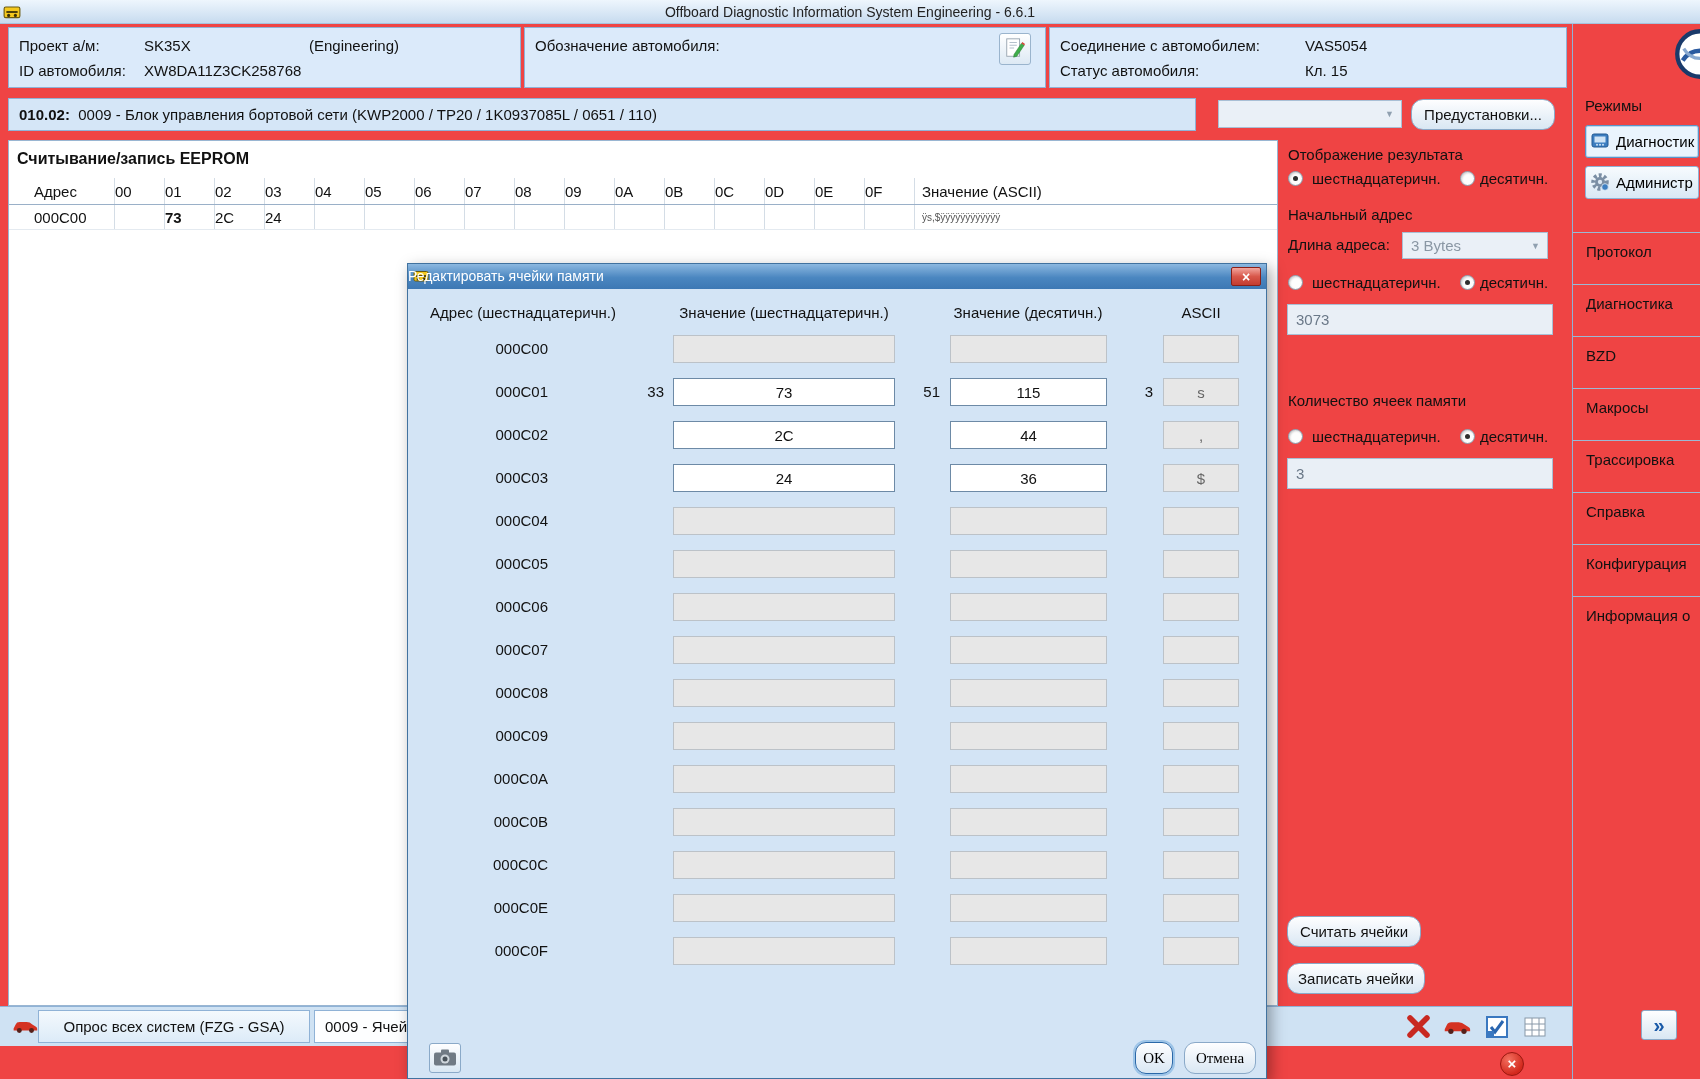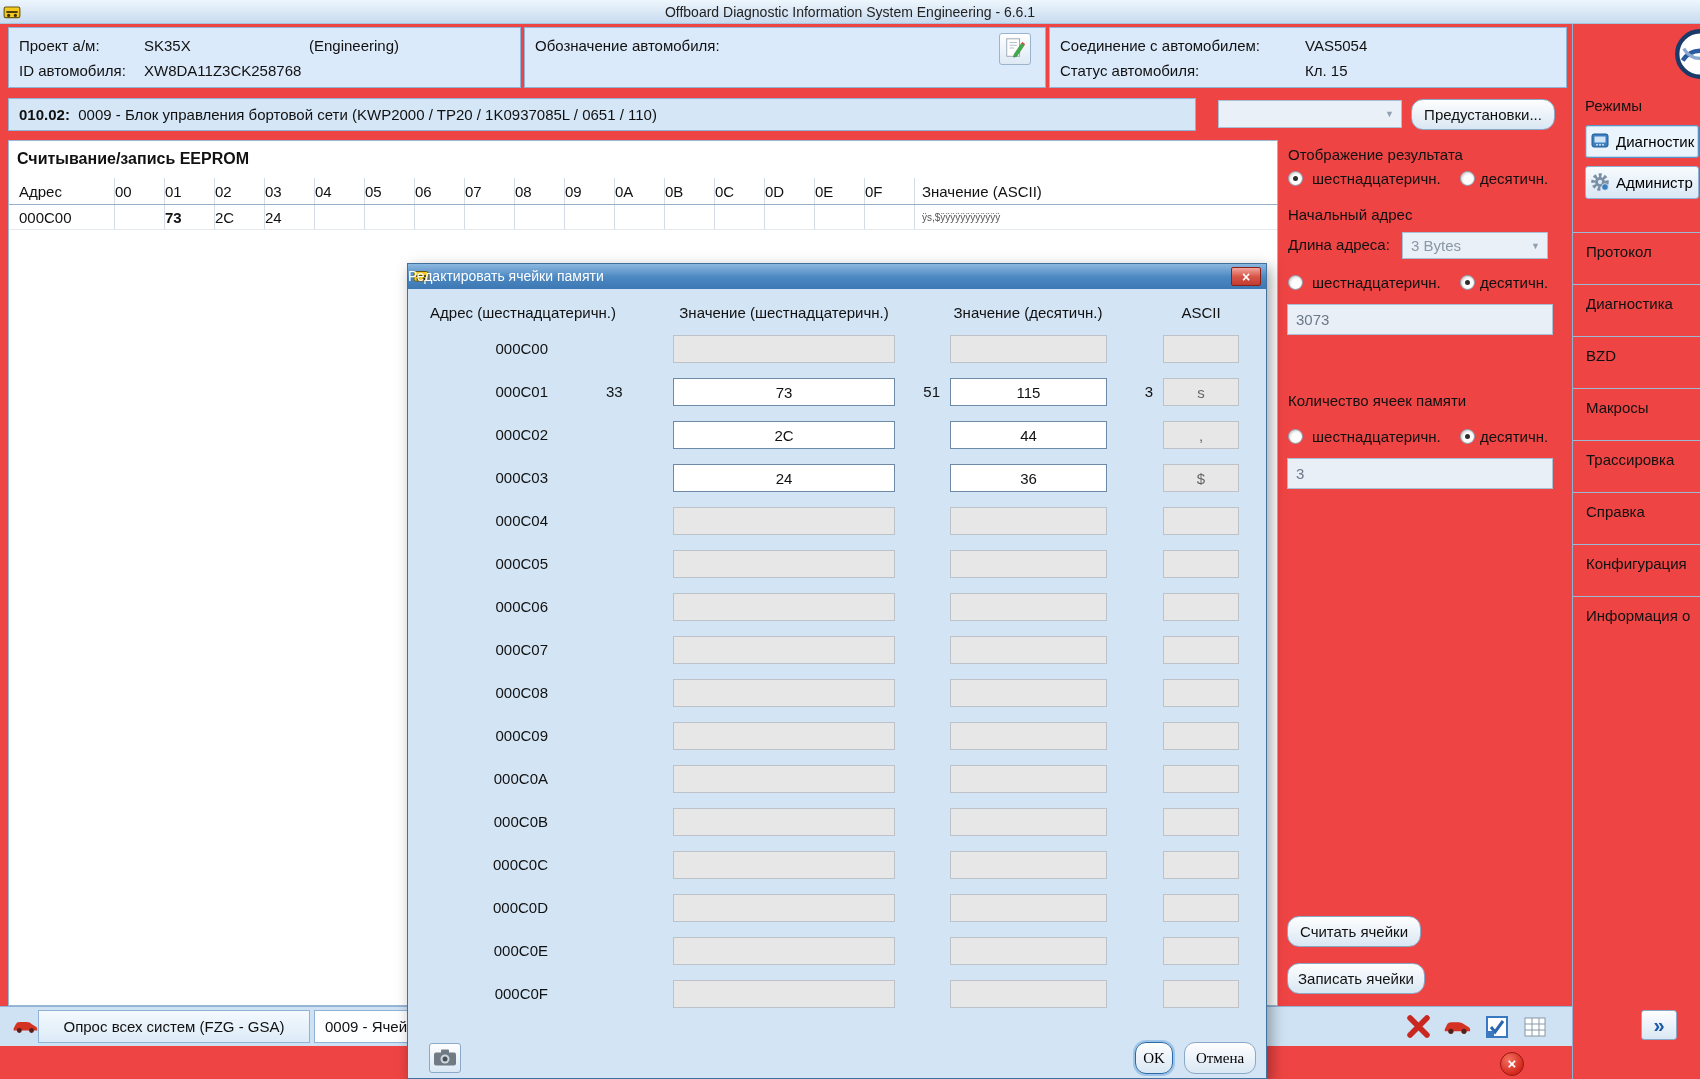--- a/index.html
+++ b/index.html
@@ -28,21 +28,21 @@
     border-radius:12px;font-family:inherit;font-size:15px;color:#111;text-align:center;cursor:default}
 
   
   .eeprom{position:absolute;left:8px;top:140px;width:1270px;height:866px;background:#fff;border:1px solid #9ab6d2}
   .etitle{position:absolute;left:8px;top:9px;font-weight:bold;font-size:16px}
   .thead{position:absolute;left:0;top:37px;right:0;height:27px;display:flex;border-bottom:1px solid #9ab0c8;background:#fff}
   .tbody{position:absolute;left:0;top:64px;right:0}
   .trow{display:flex;height:25px;border-bottom:1px solid #e4eaf0;background:#fff}
   .tcell{border-right:1px solid #d4dde6;line-height:25px;font-size:15px;text-align:left;overflow:hidden;white-space:nowrap}
   .thead .tcell{line-height:27px}
-  .tcell.addr{width:106px;text-align:left;padding-left:10px}
+  .tcell.addr{width:106px;text-align:left;padding-left:25px}
   .tcell.byte{width:50px}
   .tcell.ascii{flex:1;text-align:left;padding-left:7px;border-right:none}
   .tcell.small{font-size:10px;color:#555}
   .tcell.bold{font-weight:bold}
 
   
   .params{position:absolute;left:1282px;top:140px;width:288px;height:906px}
   .plabel{position:absolute;font-size:15px;white-space:nowrap}
   .pinput{position:absolute;background:#e9eff6;border:1px solid #a9bfd5;color:#6a7888;
     font-family:inherit;font-size:15px;padding-left:8px}
@@ -80,21 +80,21 @@
   .dlg-title{position:absolute;left:0;right:0;line-height:25px;color:#fff;font-size:14px}
   .dlg-icon{position:absolute;left:5px;top:4px;width:16px;height:16px}
   .dlg-close{position:absolute;right:5px;top:3px;width:30px;height:19px;
     background:linear-gradient(#f2a69e,#d8574a 50%,#c23c30);border:1px solid #8a2018;border-radius:2px;
     color:#fff;text-align:center;line-height:16px;font-size:14px;font-weight:bold;padding:0}
   .dcolh{position:absolute;top:40px;height:18px;text-align:center;font-size:15px;color:#111;white-space:nowrap}
   .drows{position:absolute;left:0;top:64px;right:0}
   .drow{position:relative;height:43px}
   .dlabel{position:absolute;top:7px;height:28px;line-height:28px;font-size:15px;color:#111;white-space:nowrap}
   .dlabel.addr{left:35px;width:105px;text-align:right}
-  .dlabel.prehex{left:198px;width:58px;text-align:left}
+  .dlabel.prehex{left:198px;width:58px;text-align:right}
   .dlabel.predec{left:480px;width:52px;text-align:right}
   .dlabel.preascii{left:705px;width:40px;text-align:right}
   .dinput{position:absolute;top:7px;height:28px;border:1px solid #bcc2c8;background:#e7e7e7;
     text-align:center;font-family:inherit;font-size:15px;color:#333}
   .dinput.hex{left:265px;width:222px}
   .dinput.dec{left:542px;width:157px}
   .dinput.ascii{left:755px;width:76px;color:#666}
   .dinput.on{background:#fff;border-color:#6d8aa6;color:#111}
   .dlg-btn{position:absolute;top:778px;height:32px;background:linear-gradient(#fefeff,#d9e7f3);
     border:1px solid #8aa9c8;border-radius:11px;font-family:Liberation Serif, serif;font-size:15px;}
@@ -459,29 +459,20 @@
         <div class="drow">
           <div class="dlabel addr">000C0C</div>
           <div class="dlabel prehex"></div>
           <input type="text" class="dinput hex" readonly="" style="">
           <div class="dlabel predec"></div>
           <input type="text" class="dinput dec" readonly="" style="">
           <div class="dlabel preascii"></div>
           <input type="text" class="dinput ascii" readonly="" style="">
         </div>
         <div class="drow">
-          <div class="dlabel addr">000C0D</div>
-          <div class="dlabel prehex"></div>
-          <input type="text" class="dinput hex" readonly="" style="">
-          <div class="dlabel predec"></div>
-          <input type="text" class="dinput dec" readonly="" style="">
-          <div class="dlabel preascii"></div>
-          <input type="text" class="dinput ascii" readonly="" style="">
-        </div>
-        <div class="drow">
           <div class="dlabel addr">000C0E</div>
           <div class="dlabel prehex"></div>
           <input type="text" class="dinput hex" readonly="" style="">
           <div class="dlabel predec"></div>
           <input type="text" class="dinput dec" readonly="" style="">
           <div class="dlabel preascii"></div>
           <input type="text" class="dinput ascii" readonly="" style="">
         </div>
         <div class="drow">
           <div class="dlabel addr">000C0F</div>

